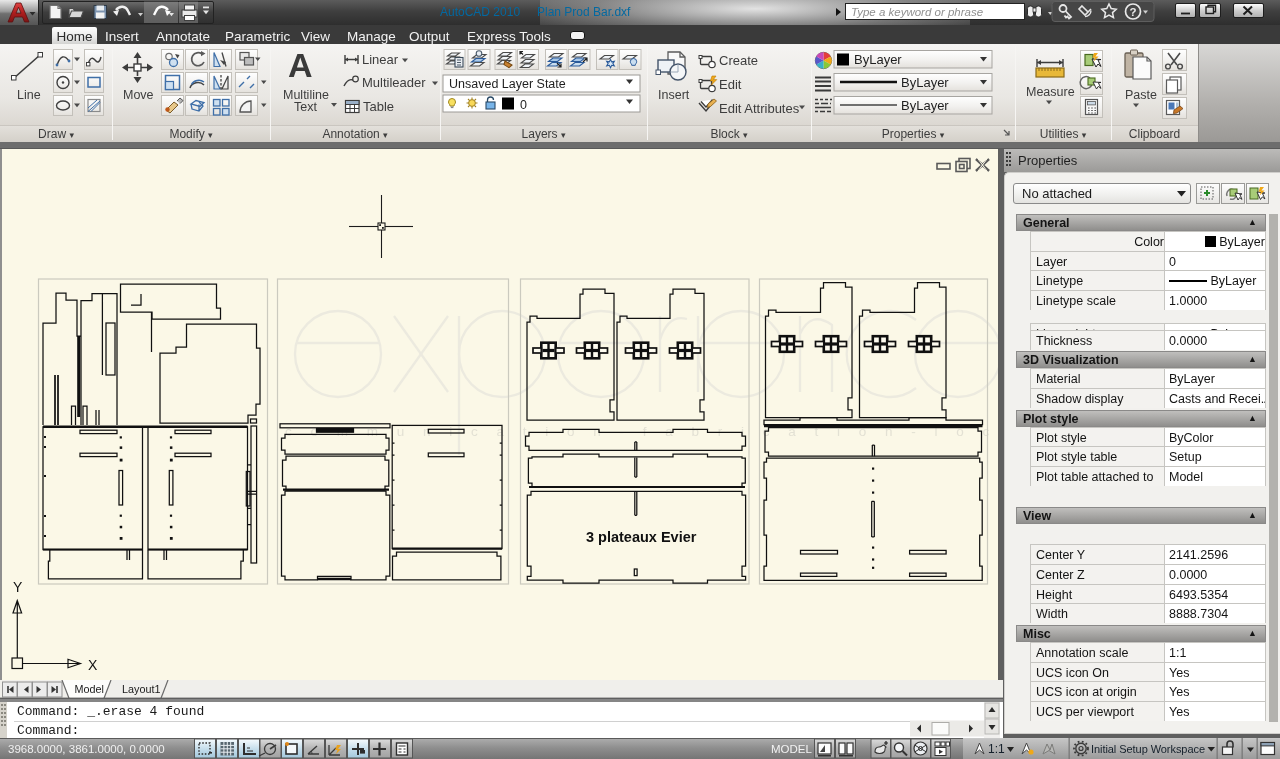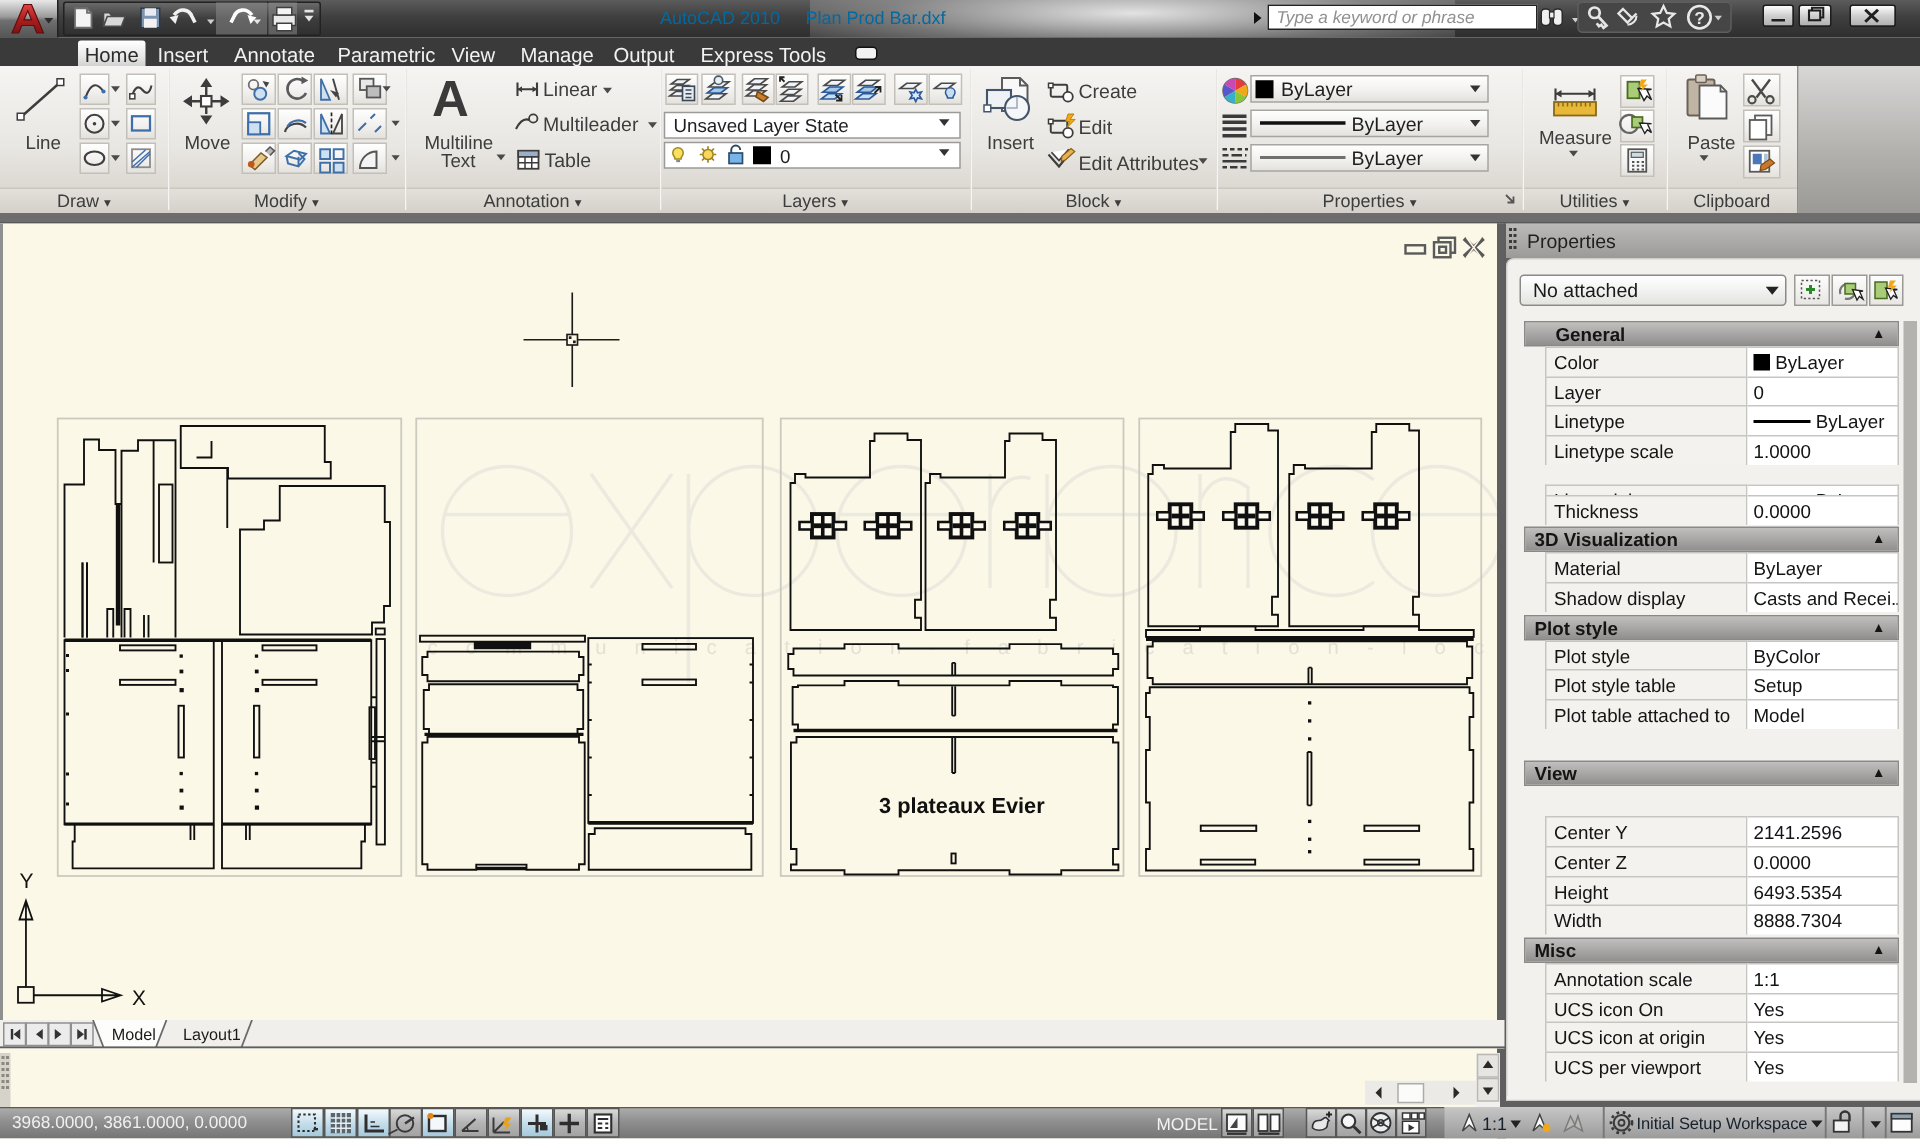--- a/index.html
+++ b/index.html
@@ -670,20 +670,25 @@
         <rect x="56.2" y="6" width="1.6" height="7"></rect>
     </g>
     <path d="M62,0 H111 L104,18.2 H69 Z" fill="#fdfdfb" stroke="none"></path>
     <path d="M62,0 L69,18.2 M111,0 L104,18.2" stroke="#6a6a6a" stroke-width="1.2" fill="none"></path>
     <path d="M168,0 L161,18.2" stroke="#6a6a6a" stroke-width="1.2" fill="none"></path>
     <text x="74.5" y="13" font-size="10.8" fill="#1a1a1a" font-family="Liberation Sans, sans-serif">Model</text>
     <text x="122" y="13" font-size="10.8" fill="#1a1a1a" font-family="Liberation Sans, sans-serif">Layout1</text>
     <rect x="0" y="17.6" width="1005" height="1.4" fill="#5f5f5f"></rect>
   </svg>
 
+  <div class="abs" id="cmd">
+    <div style="position:absolute; left:17px; top:2px;">Command: _.erase 4 found</div>
+    <div style="position:absolute; left:14px; top:19px; width:960px; border-top:1px solid #d0d0d0;"></div>
+    <div style="position:absolute; left:17px; top:21px;">Command:</div>
+  </div>
   <div class="abs" id="cmdgrip"><svg width="7" height="36">
         <g fill="#8a887f">
           <rect x="1" y="2" width="2" height="2"></rect>
           <rect x="4" y="2" width="2" height="2"></rect>
           <rect x="1" y="6" width="2" height="2"></rect>
           <rect x="4" y="6" width="2" height="2"></rect>
           <rect x="1" y="10" width="2" height="2"></rect>
           <rect x="4" y="10" width="2" height="2"></rect>
           <rect x="1" y="14" width="2" height="2"></rect>
           <rect x="4" y="14" width="2" height="2"></rect>
@@ -842,24 +847,24 @@
         <rect x="8" y="5" width="7" height="7" fill="#a8cc78" stroke="#4a6a20"></rect>
         <path d="M13,9 l3,7 1.6,-2.4 2.4,1.8 -2.2,-5 2.2,-0.4 Z" fill="#fff" stroke="#222" stroke-width="0.9"></path>
       </svg></div>
   <div class="palbtn" style="left:1246px; width:23px;"><svg width="21" height="19">
         <rect x="3" y="4" width="8" height="11" fill="#a8cc78" stroke="#4a6a20"></rect>
         <path d="M10,8 l3.5,7.5 1.8,-2.6 2.6,2 -2.4,-5.4 2.4,-0.5 Z" fill="#fff" stroke="#222" stroke-width="0.9"></path>
         <path d="M13,3 l4,0 -2.6,3.4 3.2,0 -5,5 1.4,-3.6 -2.4,0 Z" fill="#f0a818"></path>
       </svg></div>
   <div class="abs" id="palScroll"></div>
   <div class="sechdr" style="top:214.0px;">
-      <span style="position:absolute;left:20px;top:1px;">General</span>
+      <span style="position:absolute;left:6px;top:1px;">General</span>
       <span style="position:absolute;right:8px;top:2px;font-size:9px;">▲</span>
     </div>
-  <div class="prow" style="top:231.0px;">
+  <div class="prow" style="top:231.0px;text-align:right;">
       <div class="plab">Color</div>
       <div class="pval"><span style="display:inline-block;width:11px;height:11px;background:#000;vertical-align:-1px;"></span> ByLayer</div>
     </div>
   <div class="prow" style="top:250.7px;">
       <div class="plab">Layer</div>
       <div class="pval">0</div>
     </div>
   <div class="prow" style="top:270.4px;">
       <div class="plab">Linetype</div>
       <div class="pval"><span style="display:inline-block;width:38px;height:2px;background:#000;vertical-align:3px;"></span> ByLayer</div>

